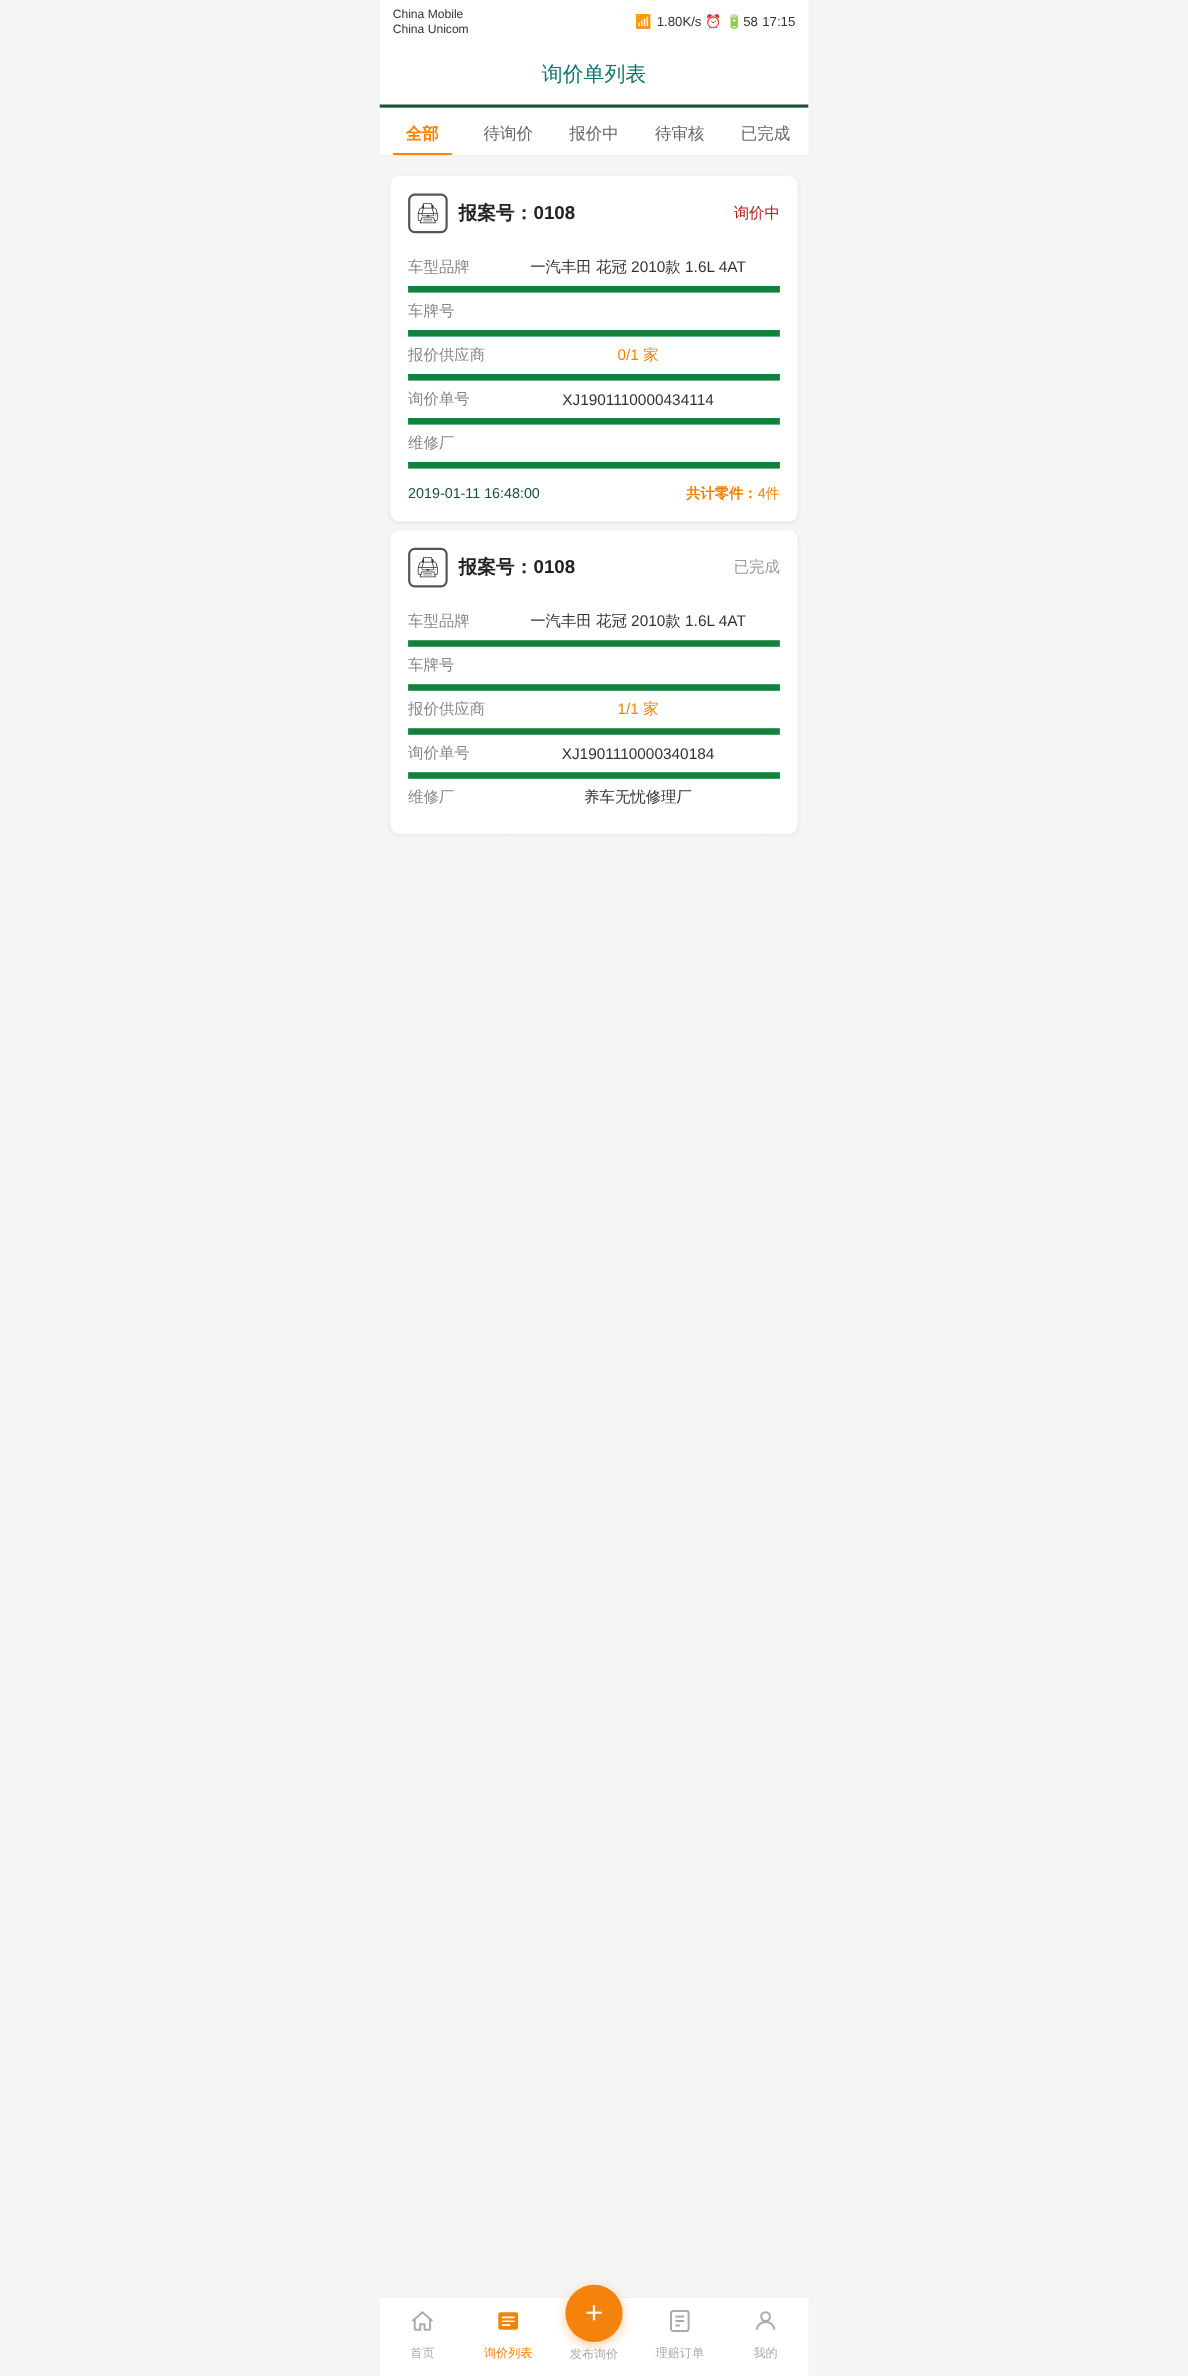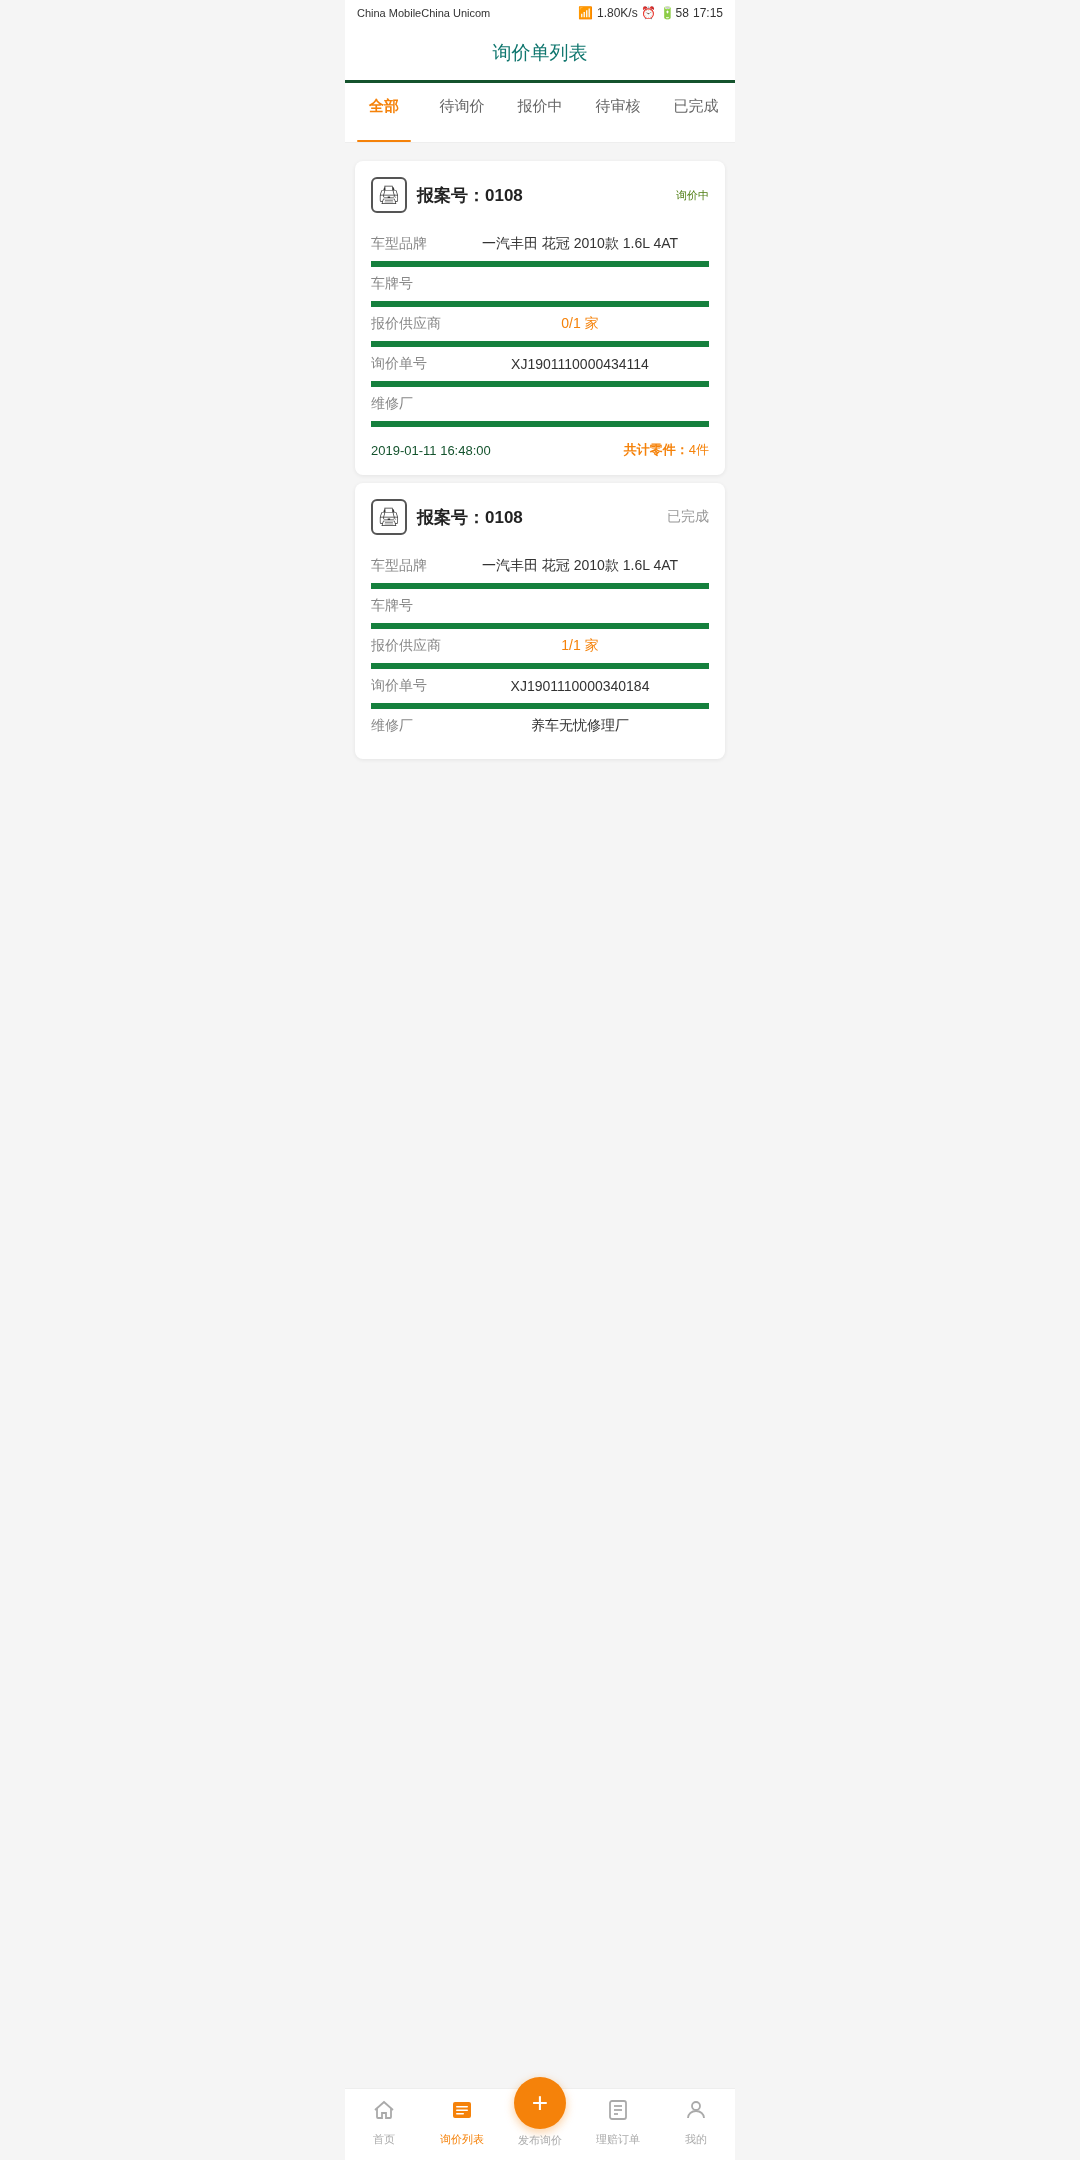--- a/index.html
+++ b/index.html
@@ -14,40 +14,40 @@
     }
     .status-bar {
       background: #fff;
       padding: 6px 12px;
       display: flex;
       justify-content: space-between;
       align-items: center;
       font-size: 11px;
       color: #333;
     }
-    .status-left { display: flex; flex-direction: row; line-height: 1.3; }
+    .status-left { display: flex; flex-direction: column; line-height: 1.3; }
     .status-right { display: flex; align-items: center; gap: 4px; font-size: 12px; }
     .page-title {
       background: #fff;
       text-align: center;
       padding: 14px 0 14px;
       font-size: 19px;
       font-weight: 500;
       color: #0f766e;
       border-bottom: 3px solid #14532d;
     }
     .tabs {
       background: #fff;
       display: flex;
       border-bottom: 1px solid #eee;
     }
     .tab-item {
       flex: 1;
       text-align: center;
-      padding: 14px 0 26px;
+      padding: 14px 0 10px;
       font-size: 15px;
       color: #666;
       cursor: pointer;
       position: relative;
     }
     .tab-item.active {
       color: #f5820a;
       font-weight: 600;
     }
     .tab-item.active::after {
@@ -91,22 +91,22 @@
       align-items: center;
       justify-content: center;
       font-size: 18px;
     }
     .report-no {
       font-size: 17px;
       font-weight: 600;
       color: #222;
     }
     .status-badge-active {
-      color: #4d7c0f;
-      font-size: 11px;
+      color: #b91c1c;
+      font-size: 14px;
       font-weight: 500;
     }
     .status-badge-done {
       color: #999;
       font-size: 14px;
       font-weight: 500;
     }
     .card-row {
       display: flex;
       align-items: center;

